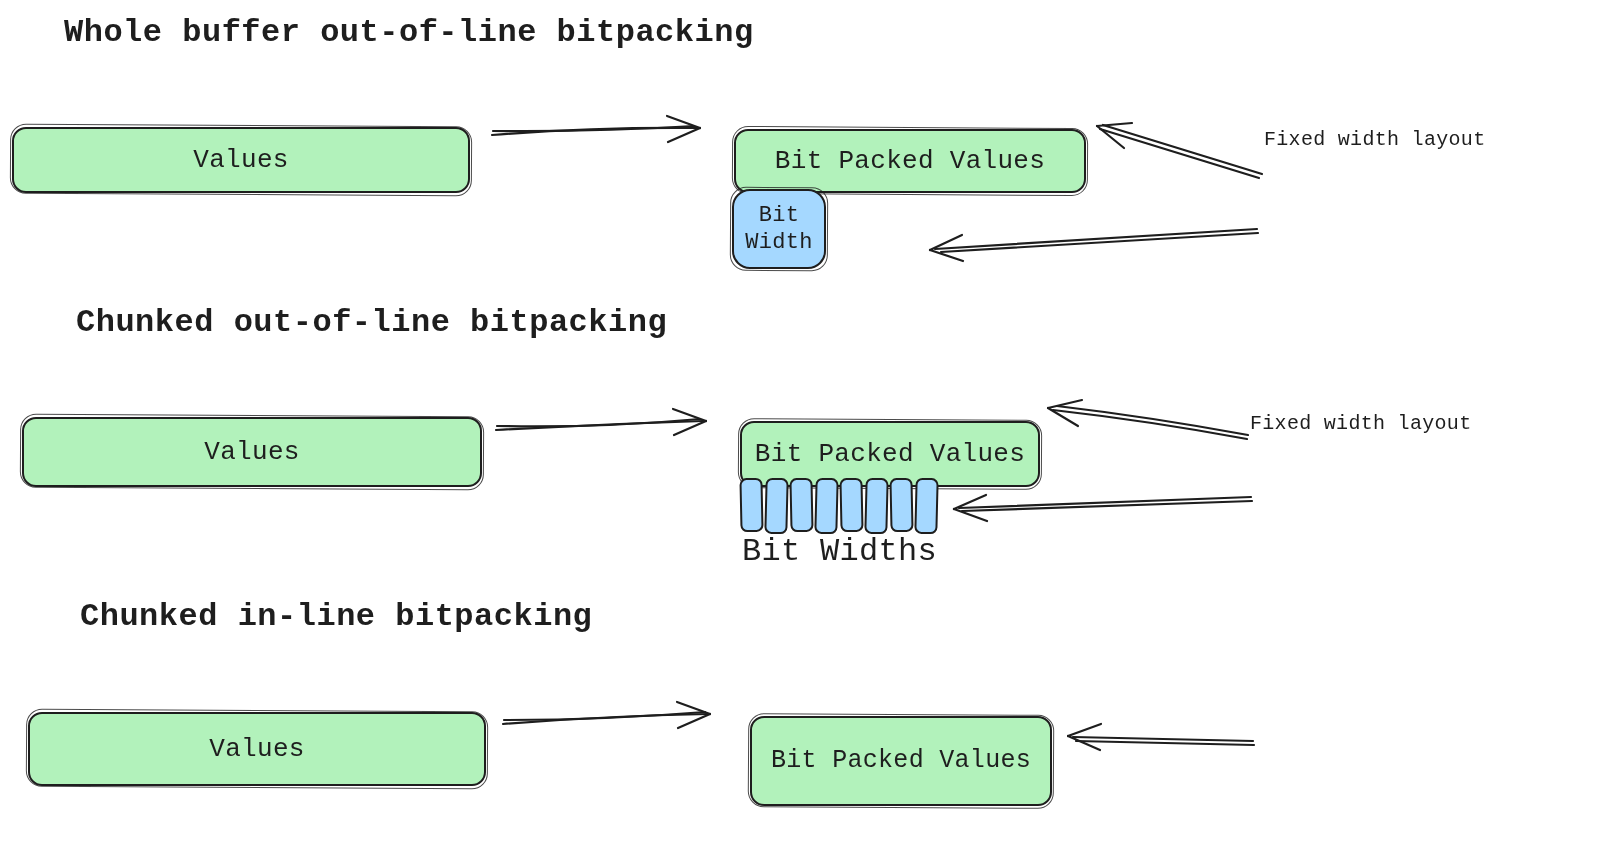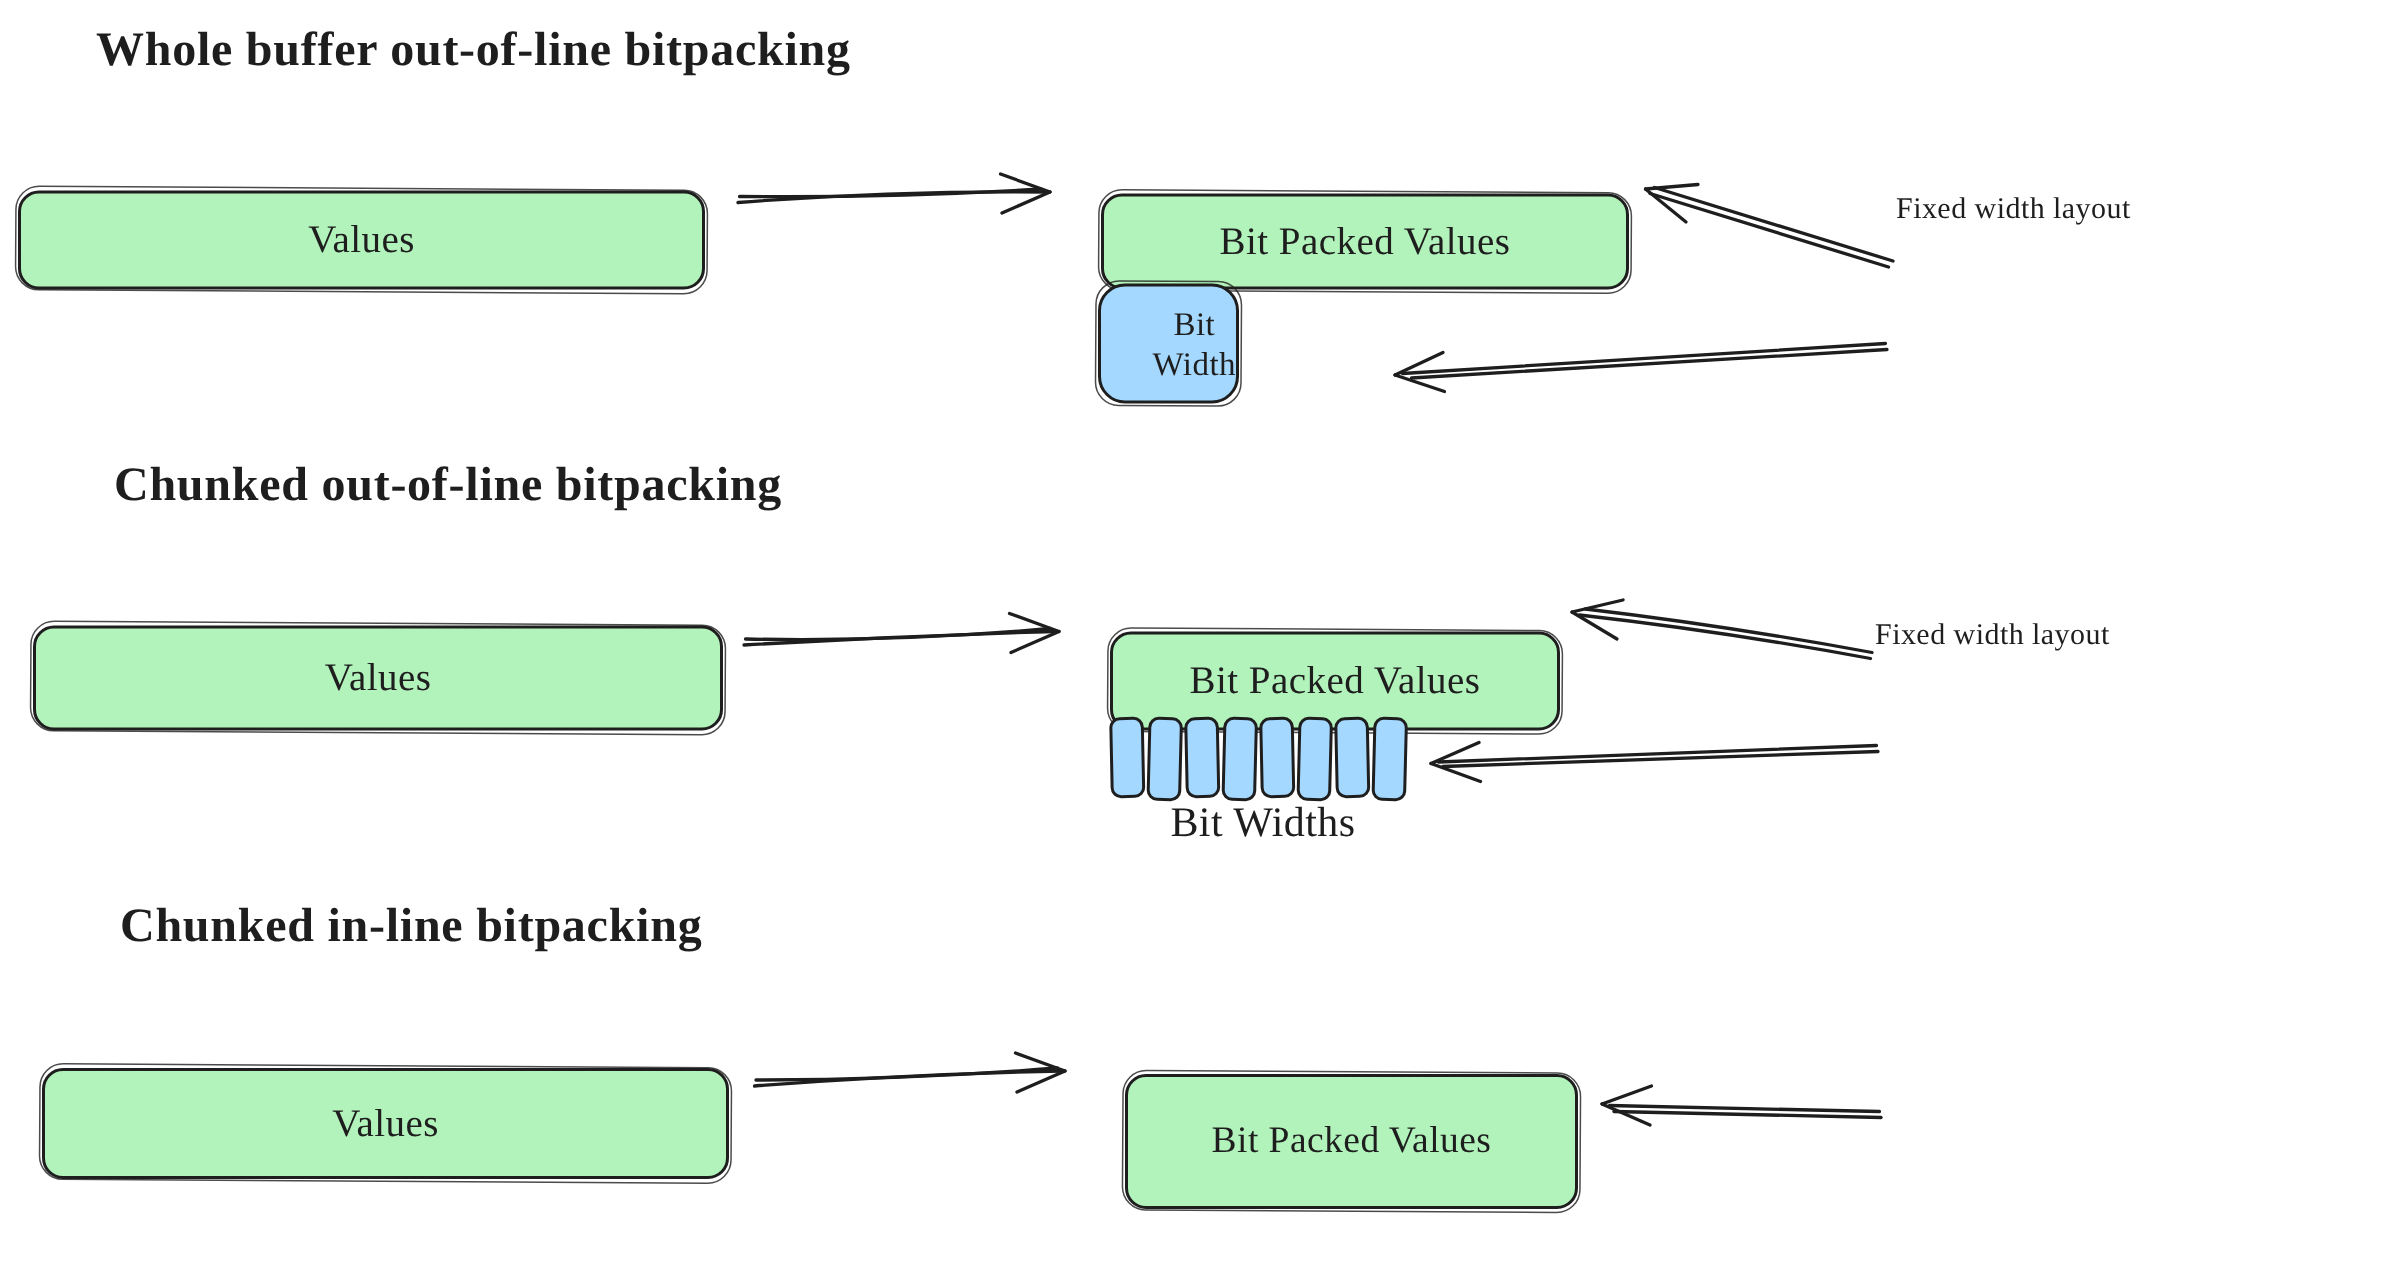--- a/index.html
+++ b/index.html
@@ -2,21 +2,21 @@
 <html style="--background: #ffffff; --stroke: #1e1e1e; --text: #1e1e1e; --green-fill: #b2f2bb; --blue-fill: #a5d8ff;"><head>
 <meta charset="utf-8">
 <style>
   html, body { margin: 0; padding: 0; background: #ffffff; }
 
   .canvas {
     position: relative;
     width: 1600px;
     height: 849px;
     background: var(--background, #ffffff);
-    font-family: Liberation Serif, serif;
+    font-family: Liberation Mono, monospace;
     color: var(--text, #1e1e1e);
     overflow: hidden;
   }
 
   .arrows {
     position: absolute;
     inset: 0;
     width: 1600px;
     height: 849px;
     pointer-events: none;
@@ -59,21 +59,21 @@
     content: "";
     position: absolute;
     inset: -4px;
     border: 1.6px solid var(--stroke, #1e1e1e);
     border-radius: 16px;
     transform: rotate(0.35deg);
     opacity: 0.8;
     pointer-events: none;
   }
   .green { background: var(--green-fill, #b2f2bb); margin-top: 28px; }
-  .blue  { background: var(--blue-fill, #a5d8ff); justify-content: flex-end; }
+  .blue  { background: var(--blue-fill, #a5d8ff); }
 
   .box-label {
     font-size: 26px;
     letter-spacing: 0.3px;
     line-height: 1.25;
     white-space: nowrap;
   }
   .box-label.small { font-size: 22px; white-space: normal; }
   .box-label span { display: block; }
 
@@ -88,22 +88,21 @@
     background: var(--blue-fill, #a5d8ff);
     border: 2px solid var(--stroke, #1e1e1e);
     border-radius: 7px;
     box-sizing: border-box;
   }
   .bw-cell:nth-child(odd)  { transform: rotate(-1.2deg); }
   .bw-cell:nth-child(even) { transform: rotate(1.4deg); height: 56px; }
 
   .cells-label {
     position: absolute;
-    font-size: 28px;
-    text-align: center;
+    font-size: 32px;
     letter-spacing: 0.3px;
     white-space: nowrap;
   }
 </style>
 </head>
 <body>
 
 <div class="canvas">
 
   <svg class="arrows" viewBox="0 0 1600 849" xmlns="http://www.w3.org/2000/svg">

